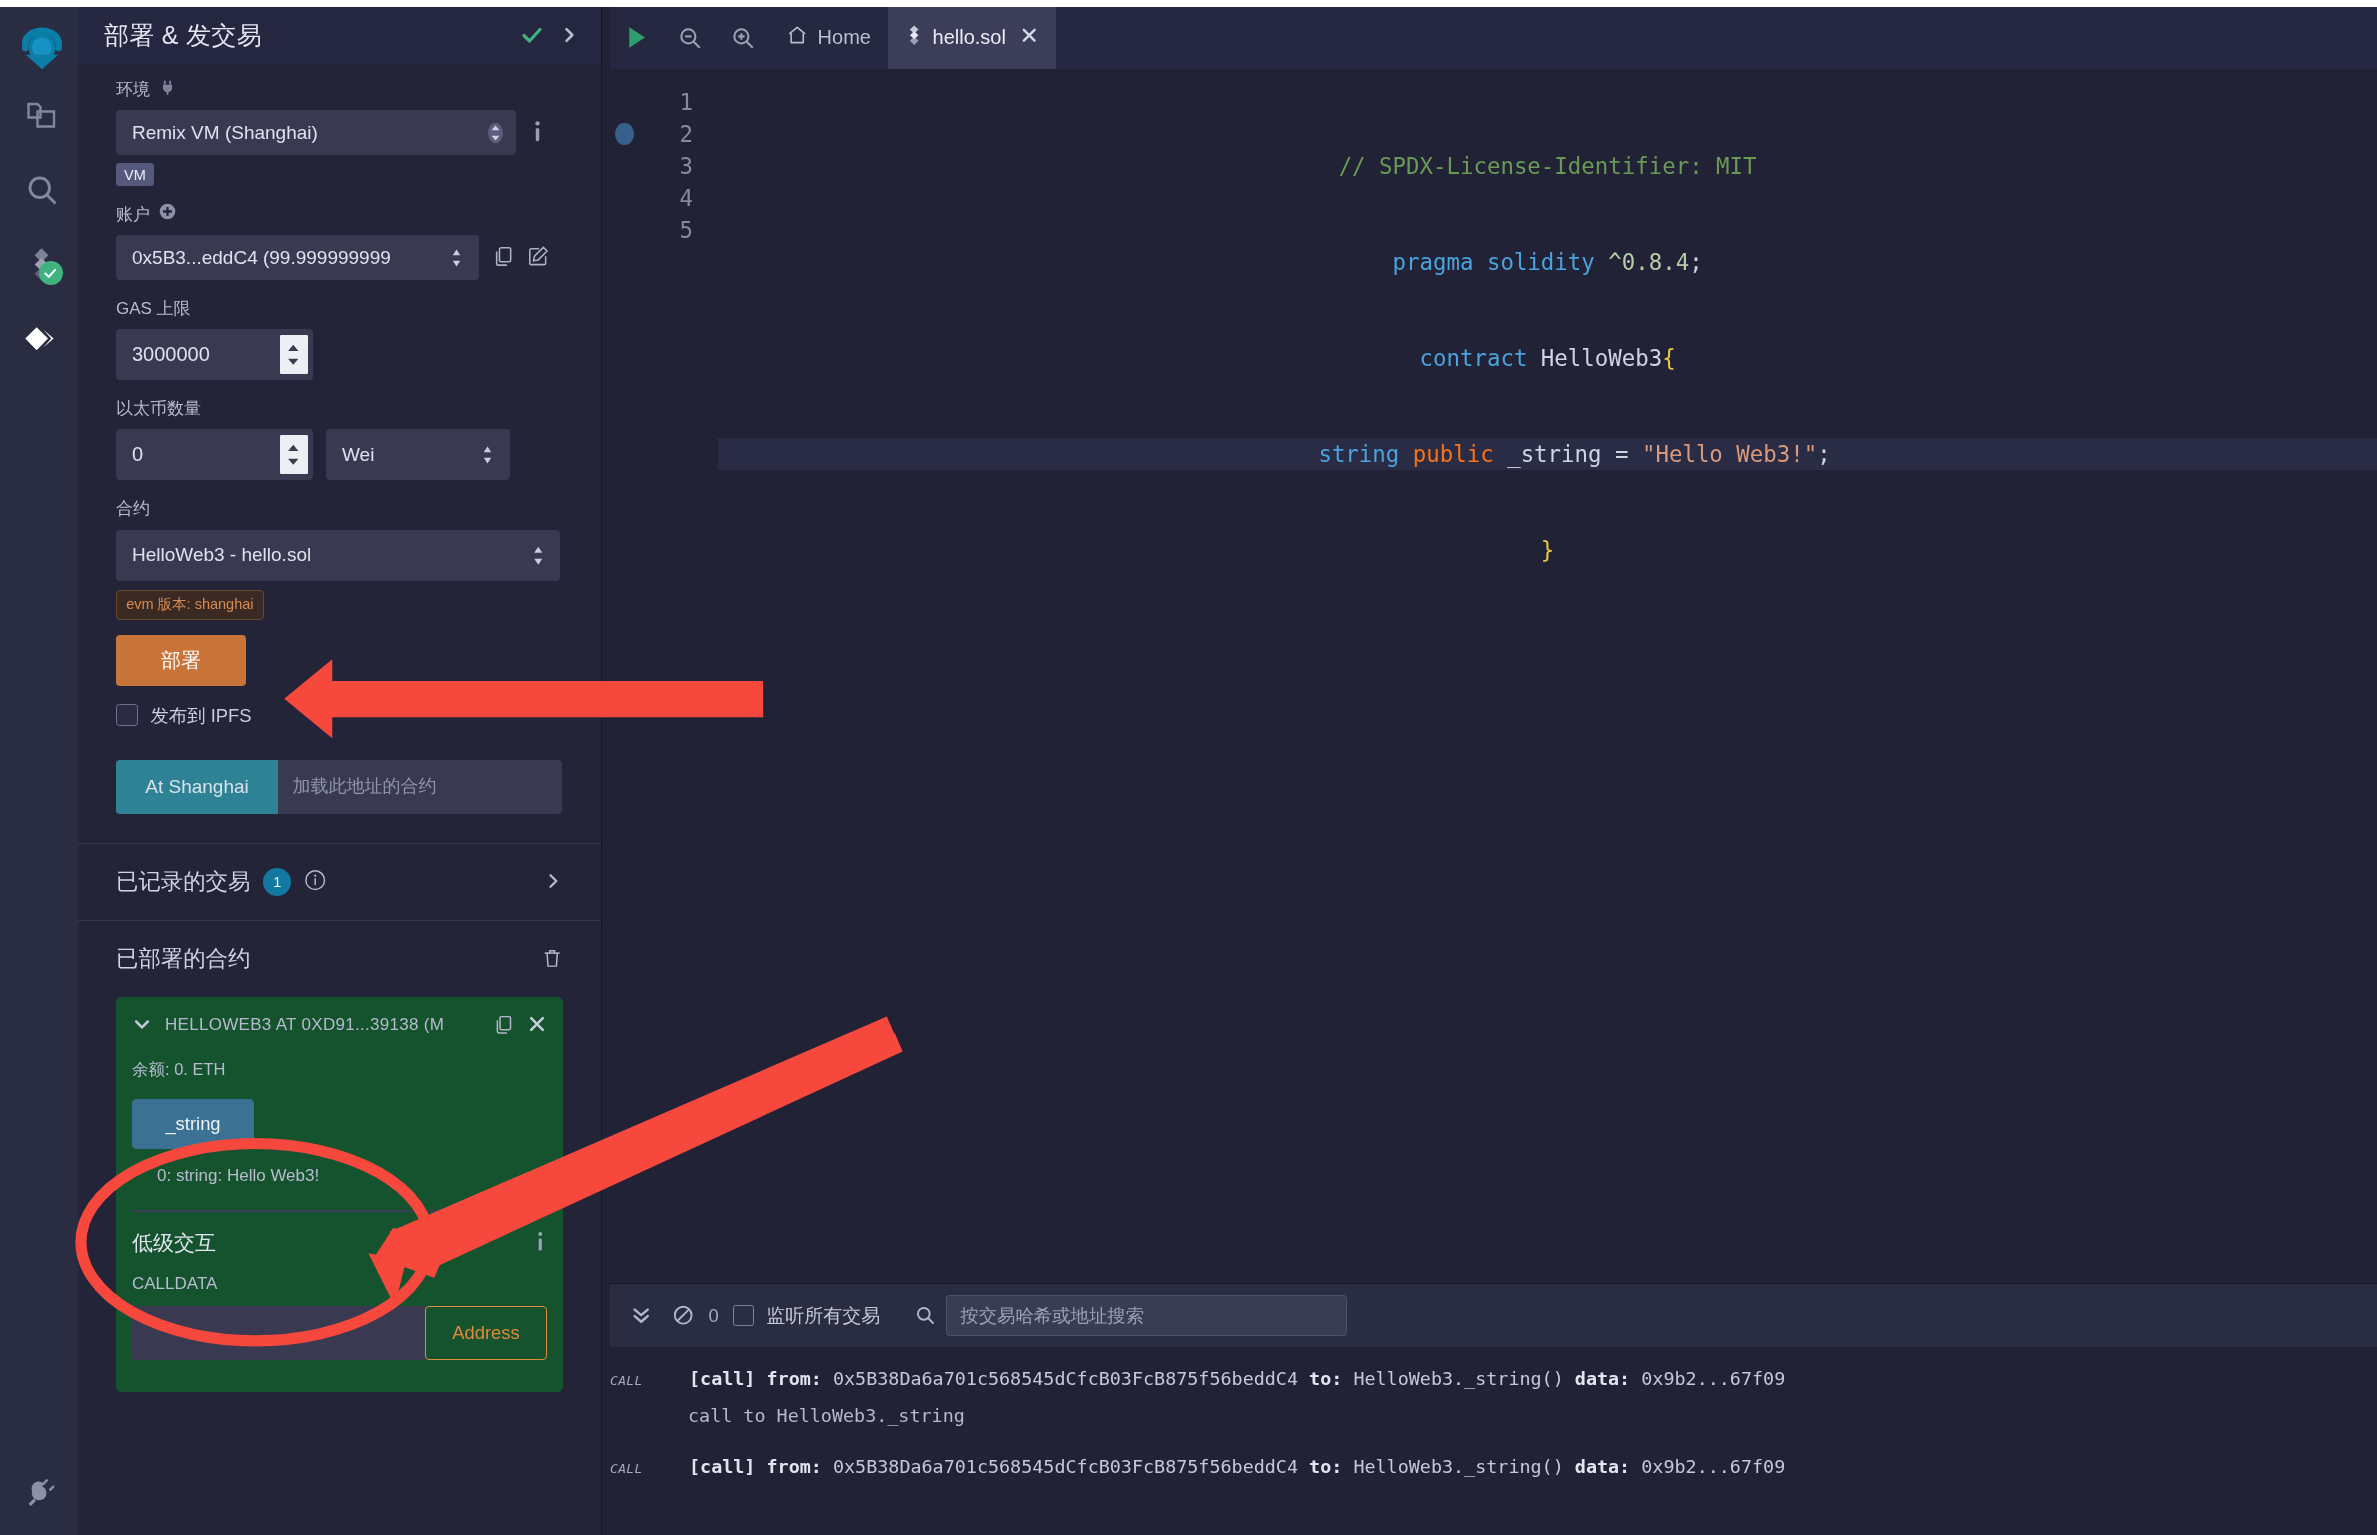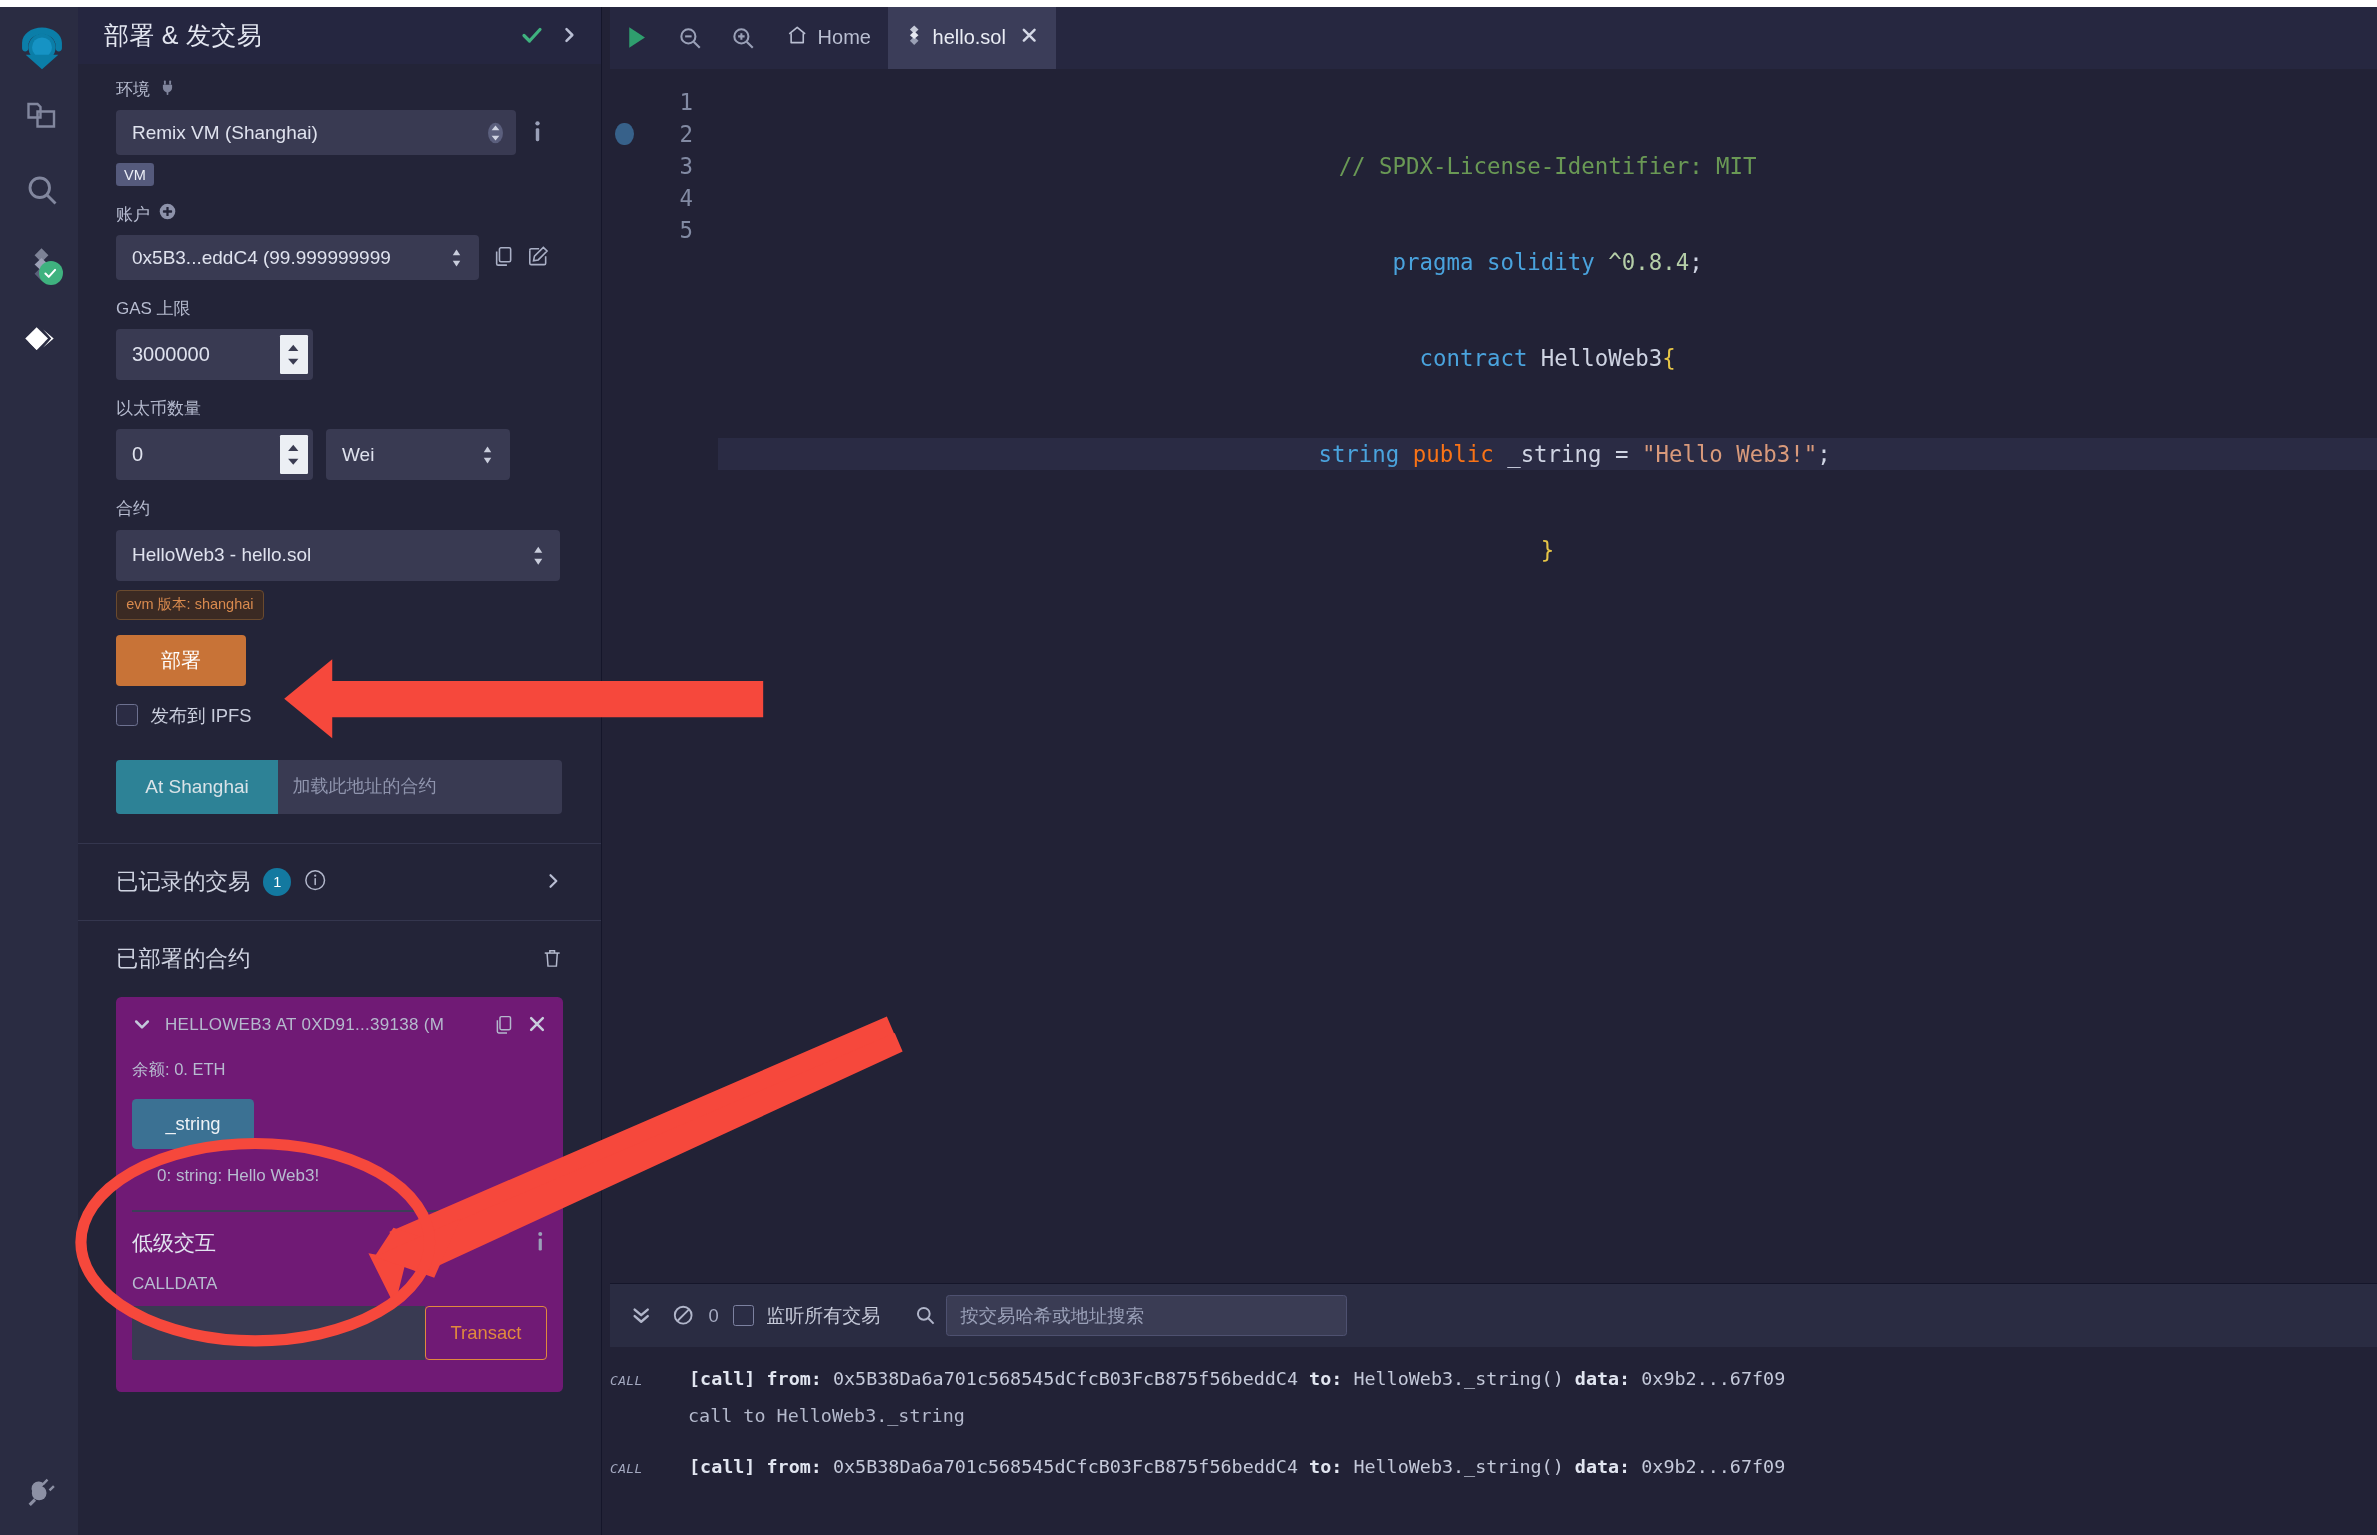--- a/index.html
+++ b/index.html
@@ -153,21 +153,21 @@
   .sec-head-title { font-size: 22.4px; color: #d0d4e2; }
   .count-pill {
     background: #1379a0; color: #fff; font-size: 14.5px;
     min-width: 28px; height: 28px; border-radius: 14px;
     display: flex; align-items: center; justify-content: center;
     padding: 0 8px;
   }
   .spacer { flex: 1; }
 
   .inst-card {
-    margin: 0 38px; background: #701a75;
+    margin: 0 38px; background: #14532d;
     border-radius: 5.3px; padding: 17px 16px 6.6px 16px;
   }
   .inst-head { display: flex; align-items: center; gap: 13px; }
   .inst-title {
     font-size: 17px; color: #b5bacd; flex: 1;
     white-space: nowrap; overflow: hidden; letter-spacing: 0.3px;
   }
   .inst-balance { font-size: 16.5px; color: #b7bcd0; margin-top: 22.4px; }
   .fn-btn {
     background: #3b7193; color: #eef2f6; border: none; border-radius: 4.6px;
@@ -585,21 +585,21 @@
             <svg width="14.5" height="24" viewBox="0 0 12 24" fill="#9aa0b8">
               <circle cx="6" cy="4" r="2"></circle>
                 <rect x="4.4" y="8.5" width="3.2" height="12" rx="1.3"></rect>
             </svg>
           </span>
         </div>
 
         <div class="calldata-lbl">CALLDATA</div>
         <div class="calldata-row">
           <input class="calldata-input" value="" style="">
-          <button class="transact-btn">Transact</button>
+          <button class="transact-btn">Address</button>
         </div>
         <div style="height:26px;"></div>
       </div>
       <div style="height:24px;"></div>
     </div>
   </div>
 
   <div class="editor">
 
     <div class="editor-toolbar">

